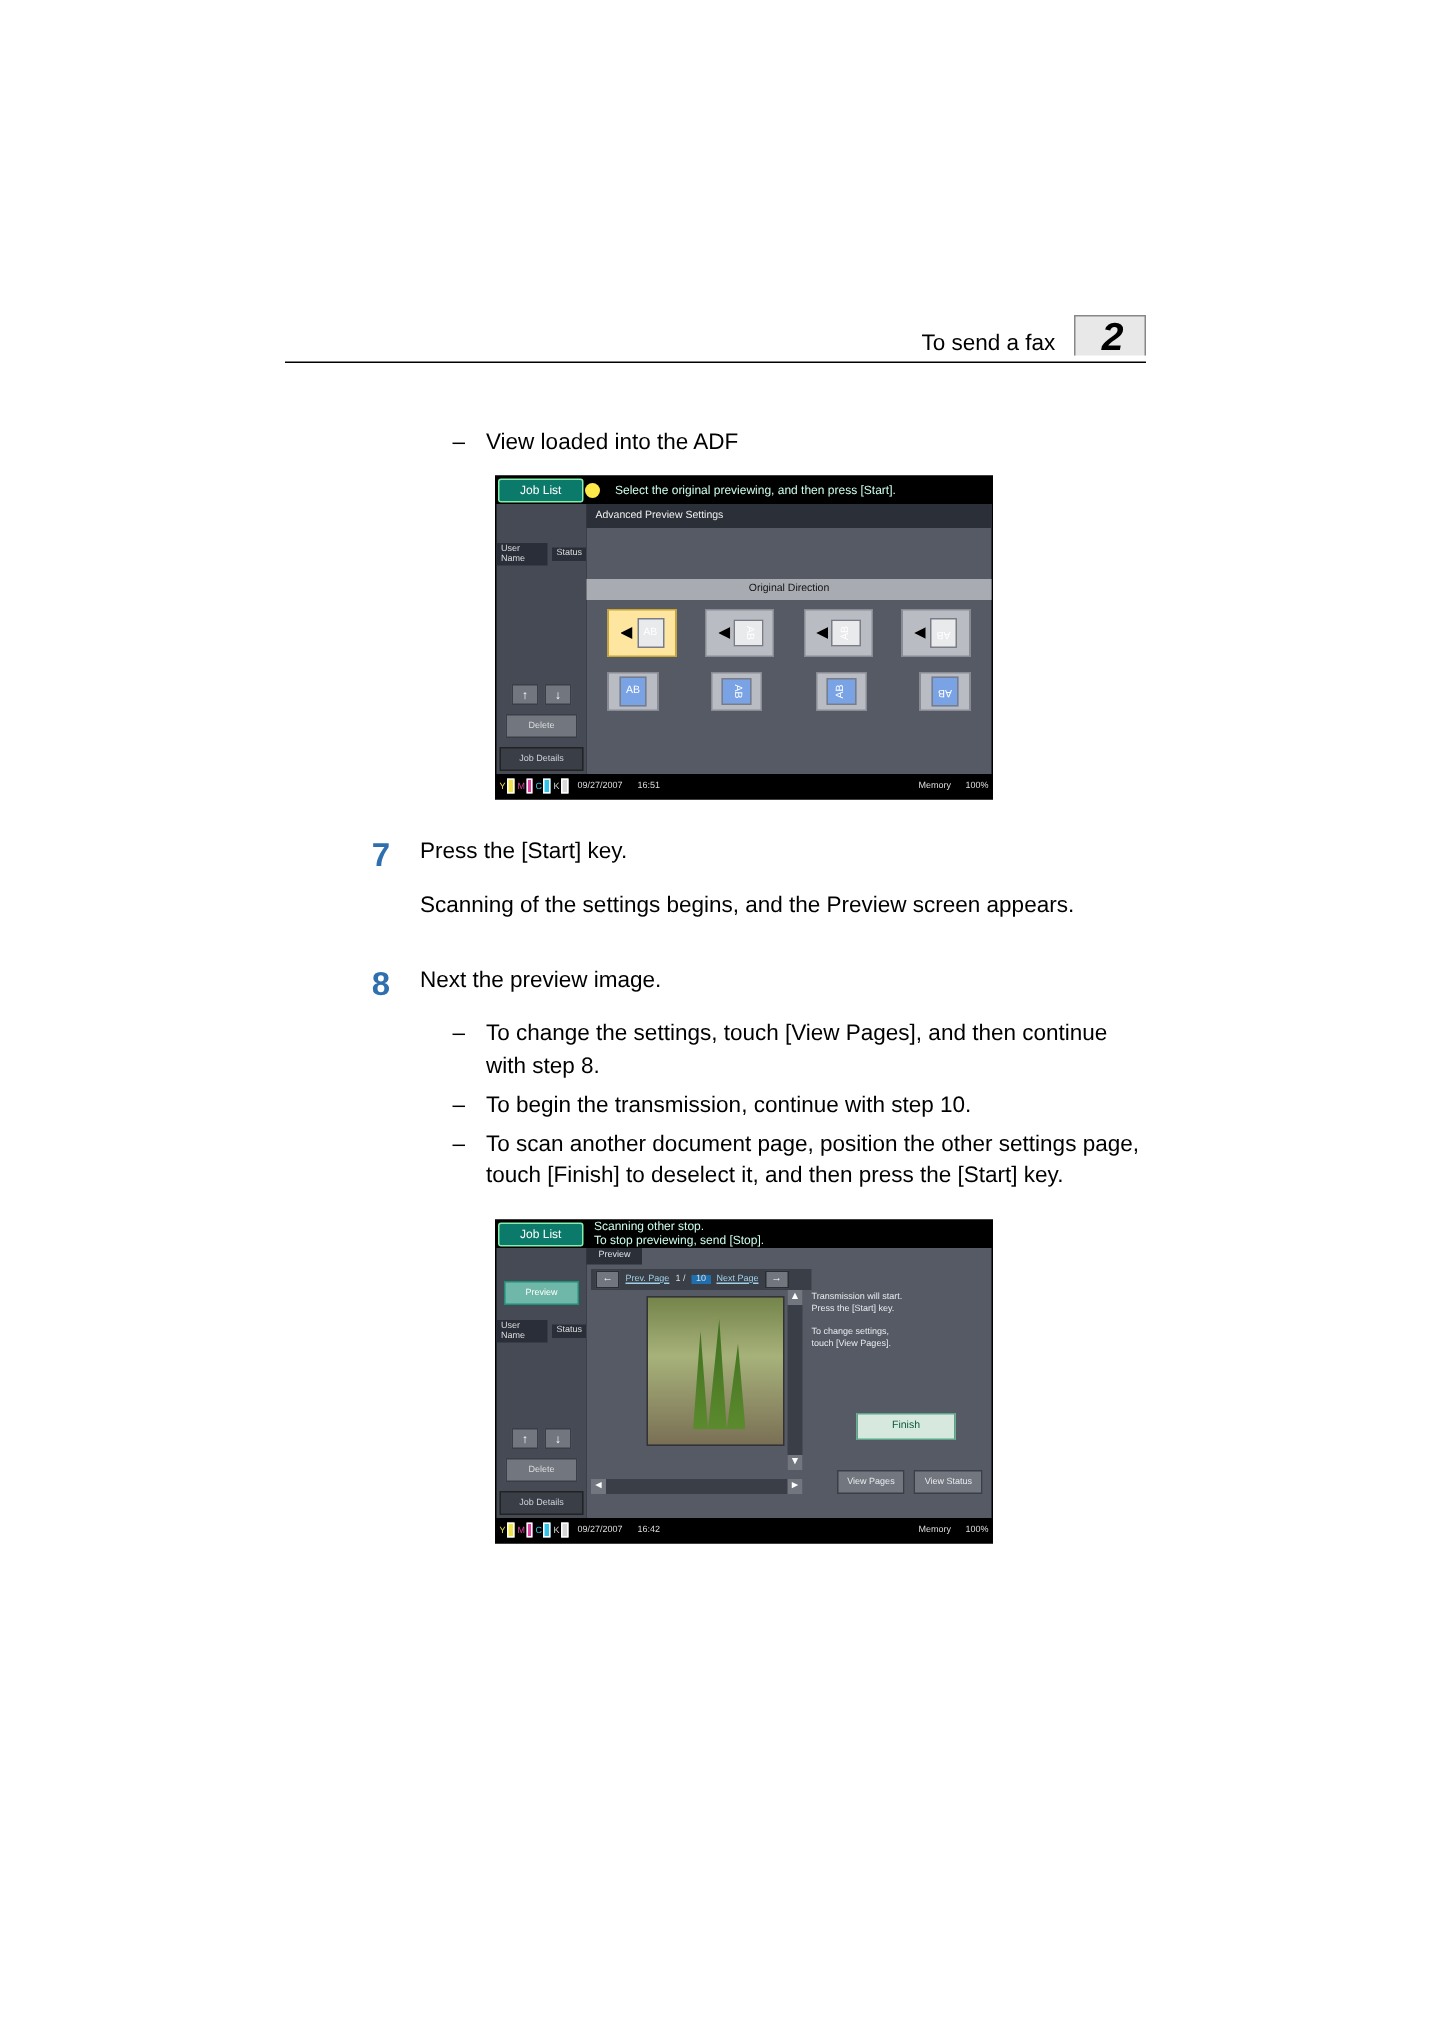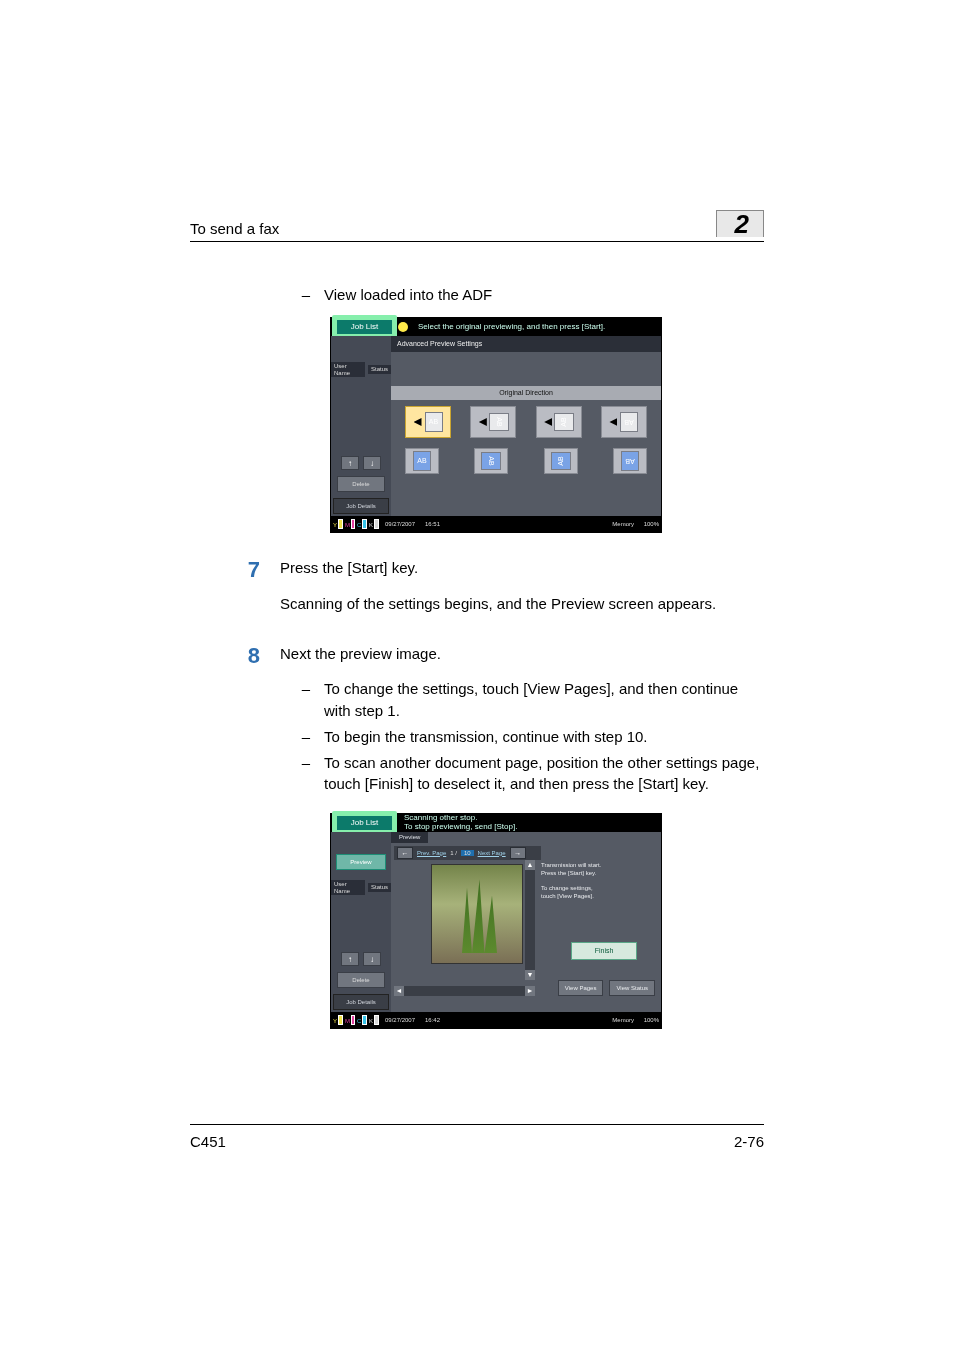--- a/index.html
+++ b/index.html
@@ -1,40 +1,40 @@
 <!DOCTYPE html>
 <html><head>
 <meta charset="utf-8">
 <style>
   html,body{margin:0;padding:0;background:#fff;}
   .page{width:954px;height:1350px;position:relative;background:#fff;
         font-family:Arial,Helvetica,sans-serif;color:#000;}
   .content{position:absolute;left:190px;top:210px;right:190px;}
   .hdr{border-bottom:1.5px solid #000;display:flex;align-items:flex-end;
-       justify-content:space-between;padding-bottom:4px;margin-bottom:44px;}
+       justify-content:flex-end;padding-bottom:4px;margin-bottom:44px;gap:12px;}
   .hdr-title{font-size:15px;}
   .chapbox{border:1px solid #888;border-bottom:none;background:#e8e8e8;
            padding:0 14px 0 18px;height:26px;display:flex;align-items:center;}
   .chapnum{font-size:26px;font-style:italic;font-weight:bold;}
   .bullet-line{display:flex;gap:14px;font-size:15px;margin-left:110px;margin-bottom:12px;}
   .dash{width:10px;text-align:right;}
   .numstep{display:flex;gap:20px;margin-bottom:14px;margin-top:24px;}
   .stepno{width:70px;text-align:right;font-size:22px;font-weight:bold;color:#2f6fb0;}
   .stepbody{flex:1;font-size:15px;line-height:1.45;}
   .stepbody p{margin:0 0 14px 0;}
   .sub{display:flex;gap:14px;margin-left:20px;margin-bottom:4px;}
   .sub .dash{width:10px;}
   .sub .txt{flex:1;}
 
   
   .shot{width:330px;margin:14px 0 0 140px;background:#000;font-size:8px;color:#fff;
         border:1px solid #000;line-height:1.1;}
   .shot .topbar{display:flex;align-items:center;height:18px;background:#000;}
   .joblist{background:#0c7a6a;color:#fff;width:55px;text-align:center;height:14px;
-           display:flex;align-items:center;justify-content:center;border:5px solid #86efac;margin:1px;border-radius:2px;}
+           display:flex;align-items:center;justify-content:center;border:1px solid #86efac;margin:1px;border-radius:2px;}
   .topmsg{flex:1;padding-left:6px;color:#cfe;}
   .bulb{width:10px;height:10px;background:#ffea4a;border-radius:50%;margin-right:4px;}
   .shot .row{display:flex;}
   .leftcol{width:60px;background:#454a55;min-height:160px;display:flex;flex-direction:column;align-items:center;gap:4px;padding-top:20px;}
   .rightarea{flex:1;background:#555a64;min-height:160px;position:relative;}
   .subhdr{background:#2b2f38;height:16px;display:flex;align-items:center;padding-left:6px;font-size:7px;color:#eee;}
   .statuschip{display:flex;align-items:center;font-size:6px;color:#ddd;gap:3px;margin-top:6px;}
   .statuschip .lab{background:#2a2e38;padding:1px 3px;}
   .arrows{display:flex;gap:4px;margin-top:auto;margin-bottom:2px;}
   .arrows button{width:18px;height:14px;background:#71767f;border:1px solid #3a3e46;color:#fff;font-size:8px;padding:0;display:flex;align-items:center;justify-content:center;}
@@ -171,21 +171,21 @@
         <p>Scanning of the settings begins, and the Preview screen appears.</p>
       </div>
     </div>
 
     <div class="numstep" style="margin-top:4px;">
       <div class="stepno">8</div>
       <div class="stepbody">
         <p>Next the preview image.</p>
         <div class="sub">
             <span class="dash">–</span>
-          <span class="txt">To change the settings, touch [View Pages], and then continue with step 1.</span>
+          <span class="txt">To change the settings, touch [View Pages], and then continue with step 8.</span>
           </div>
         <div class="sub">
             <span class="dash">–</span>
           <span class="txt">To begin the transmission, continue with step 10.</span>
           </div>
         <div class="sub">
             <span class="dash">–</span>
           <span class="txt">To scan another document page, position the other settings page, touch [Finish] to deselect it, and then press the [Start] key.</span>
           </div>
       </div>
@@ -254,17 +254,13 @@
         <span style="margin-left:10px;">16:42</span>
         <span style="margin-left:auto;margin-right:2px;">
           <span>Memory</span>
           <span style="margin-left:8px;">100%</span>
         </span>
       </div>
     </div>
 
   </div>
 
-  <div class="ftr">
-    <span>C451</span>
-    <span>2-76</span>
-  </div>
 </div>
 
 </body></html>

